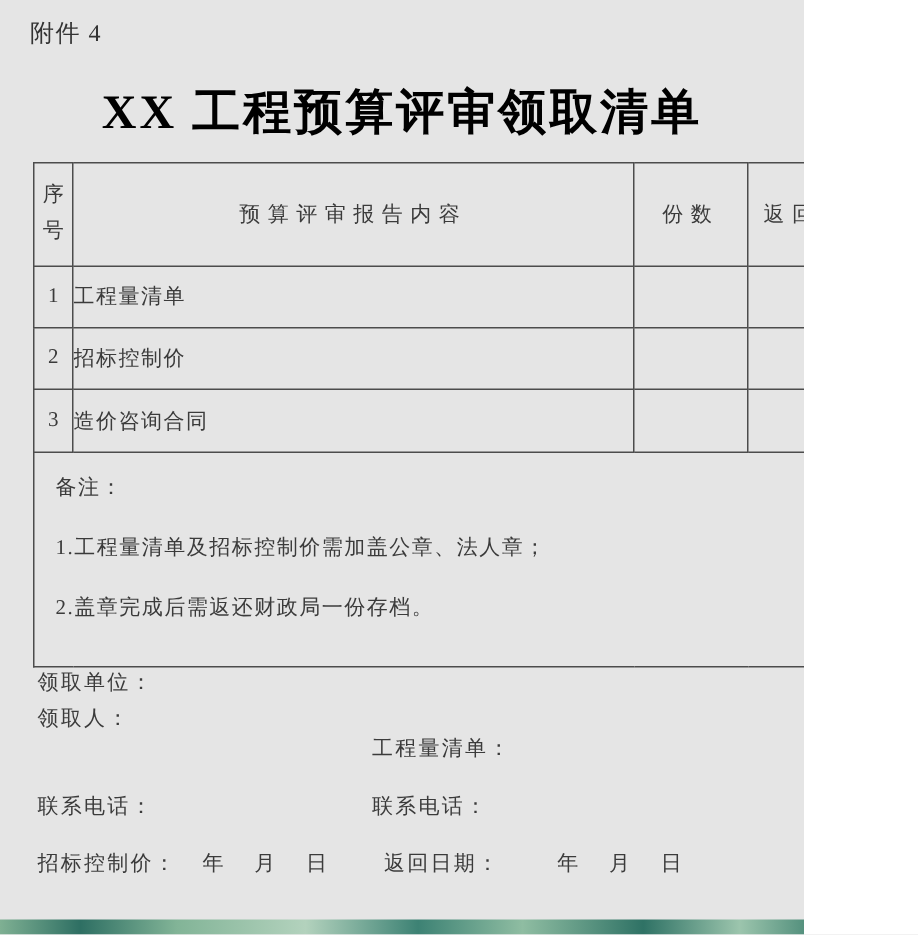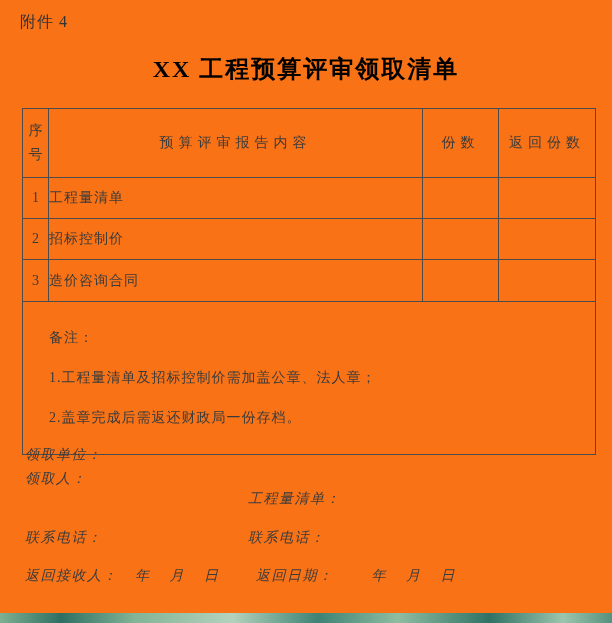--- a/index.html
+++ b/index.html
@@ -4,31 +4,31 @@
 <style>
   html, body { margin: 0; padding: 0; }
   body {
     width: 612px; height: 623px;
     background: #ffffff;
     font-family: "Liberation Serif", "DejaVu Serif", serif;
     color: #3b3b3b;
   }
   .page {
     position: relative;
-    width: 612px; height: 623px;
-    background: #f97316;
+    width: 536px; height: 623px;
+    background: #e5e5e5;
     overflow: hidden;
   }
   .attachment {
     position: absolute; left: 20px; top: 12px;
     font-size: 16px; color: #333333; letter-spacing: 1px;
   }
   .title {
     position: absolute; left: 0; top: 53px; width: 100%;
-    text-align: center; font-size: 24px; font-weight: bold;
+    text-align: center; font-size: 32px; font-weight: bold;
     color: #000000; letter-spacing: 2px;
   }
   table.doc-table {
     position: absolute; left: 22px; top: 108px;
     width: 573px; border-collapse: collapse; table-layout: fixed;
   }
   .doc-table td {
     border: 1px solid #4c4c4c;
     font-size: 14px; font-weight: normal; color: #3b3b3b;
     padding: 0; vertical-align: middle;
@@ -37,25 +37,25 @@
   .hrow td { height: 68px; letter-spacing: 5px; text-align: center; }
   .hrow td.no-h { letter-spacing: 0; line-height: 1.75; padding: 0 2px; }
   .brow td { height: 40px; }
   .brow3 td { height: 41px; }
   .center { text-align: center; }
   .content-cell { padding-left: 7px; letter-spacing: 1px; }
   .remarks-row td {
     height: 120px; vertical-align: top;
     padding: 11px 10px; letter-spacing: 1px;
   }
-  .remarks-row p { margin: 16px; line-height: 18px; }
+  .remarks-row p { margin: 4px; line-height: 18px; }
   .remarks-row p + p { margin-top: 22px; }
   .sign {
     position: absolute; font-size: 14px; color: #3b3b3b;
-    letter-spacing: 1.5px; white-space: nowrap; font-style: italic;
+    letter-spacing: 1.5px; white-space: nowrap;
   }
   .sign-unit        { left: 25px;  top: 446px; }
   .sign-receiver    { left: 25px;  top: 470px; text-align: center; }
   .sign-ret-recv    { left: 248px; top: 490px; }
   .sign-phone-l     { left: 25px;  top: 529px; }
   .sign-phone-r     { left: 248px; top: 529px; }
   .sign-date-l      { left: 25px;  top: 567px; }
   .sign-date-r      { left: 256px; top: 567px; }
   .du { margin-left: 19px; }
   .du-first { margin-left: 17px; }
@@ -121,21 +121,21 @@
 
   <div class="sign sign-unit">领取单位：</div>
 
   <div class="sign sign-receiver">领取人：</div>
   <div class="sign sign-ret-recv">工程量清单：</div>
 
   <div class="sign sign-phone-l">联系电话：</div>
   <div class="sign sign-phone-r">联系电话：</div>
 
   <div class="sign sign-date-l">
-    <span>返回接收人：</span><span class="du du-first">年</span><span class="du">月</span><span class="du">日</span>
+    <span>招标控制价：</span><span class="du du-first">年</span><span class="du">月</span><span class="du">日</span>
   </div>
 
   <div class="sign sign-date-r">
     <span>返回日期：</span><span class="du du-first-wide">年</span><span class="du">月</span><span class="du">日</span>
   </div>
 
   <div class="bottom-bar"></div>
 
 </div>
 

